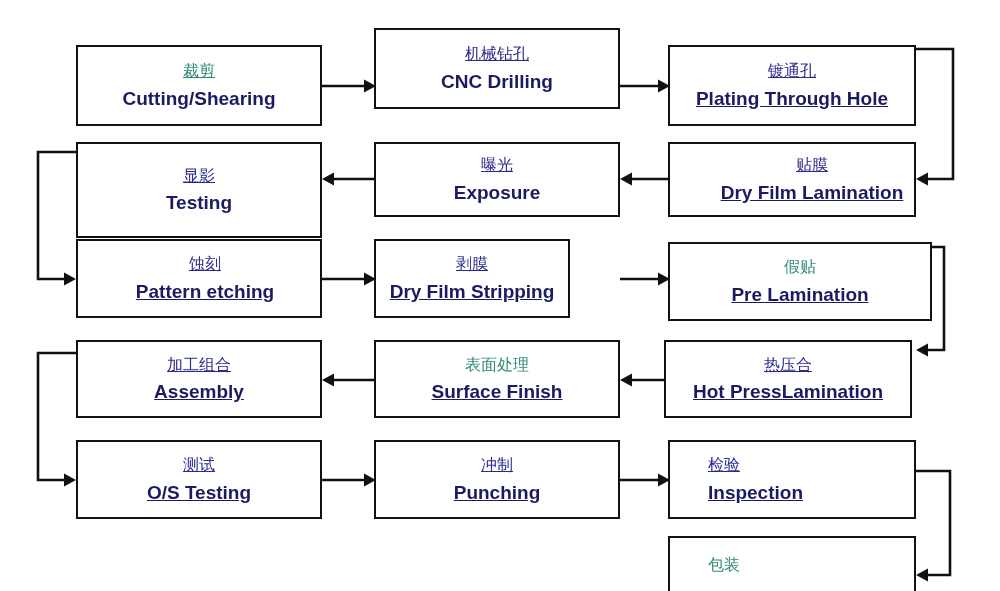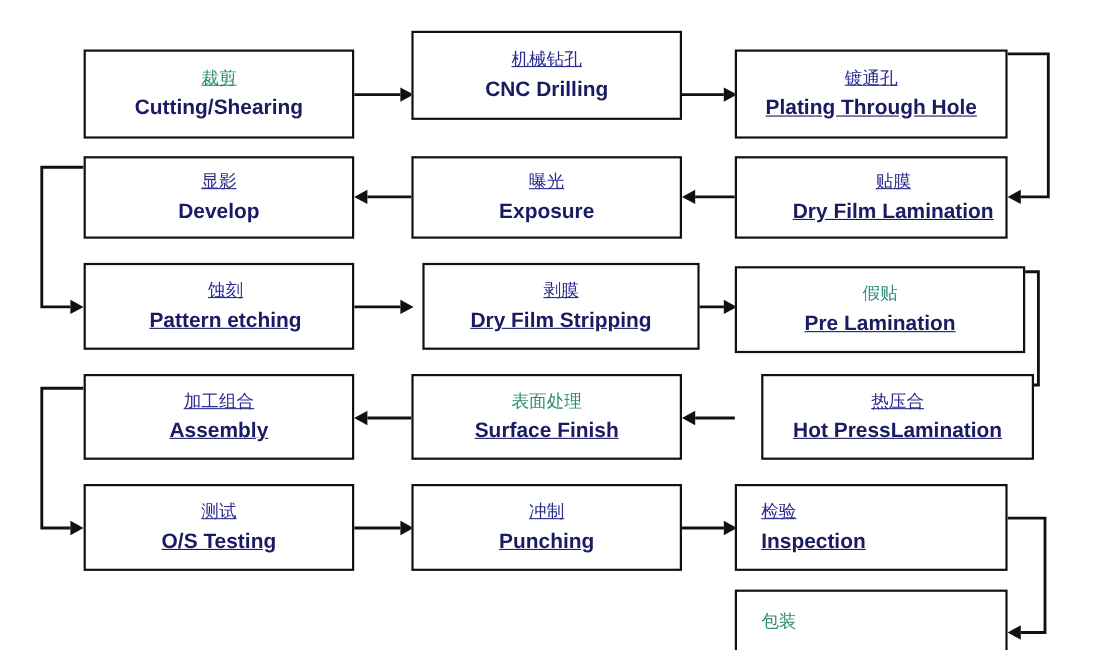--- a/index.html
+++ b/index.html
@@ -46,21 +46,21 @@
   .node .en{
     font-family:"Liberation Sans","DejaVu Sans",sans-serif;
     font-size:19px;
     font-weight:bold;
     color:#1b1b63;
     text-decoration:underline;
     line-height:1.05;
     white-space:nowrap;
   }
   .node .en.noline{text-decoration:none;}
-  .node.leftalign{align-items:flex-start;padding-left:22px;}
+  .node.leftalign{align-items:flex-start;padding-left:38px;}
 
   svg#wires{position:absolute;left:0;top:0;width:1000px;height:591px;pointer-events:none;}
   svg#wires line,svg#wires polyline{stroke:#111111;stroke-width:2.6;fill:none;}
   svg#wires polygon{fill:#111111;}
 </style>
 </head>
 <body>
 
 <div id="stage">
 
@@ -151,61 +151,61 @@
   <div class="node" style="left:374px;top:28px;width:246px;height:81px;">
     <span class="cn">机械钻孔</span>
     <span class="en noline">CNC Drilling</span>
   </div>
 
   <div class="node" style="left:668px;top:45px;width:248px;height:81px;">
     <span class="cn">镀通孔</span>
     <span class="en">Plating Through Hole</span>
   </div>
 
-  <div class="node" style="left:76px;top:142px;width:246px;height:75px;">
+  <div class="node" style="left:76px;top:142px;width:246px;height:96px;">
     <span class="cn">显影</span>
-    <span class="en noline">Develop</span>
+    <span class="en noline">Testing</span>
   </div>
 
   <div class="node" style="left:374px;top:142px;width:246px;height:75px;">
     <span class="cn">曝光</span>
     <span class="en noline">Exposure</span>
   </div>
 
   <div class="node" style="left:668px;top:142px;width:248px;height:75px;padding-left:40px;">
     <span class="cn">贴膜</span>
     <span class="en">Dry Film Lamination</span>
   </div>
 
   <div class="node" style="left:76px;top:239px;width:246px;height:79px;padding-left:12px;">
     <span class="cn">蚀刻</span>
     <span class="en">Pattern etching</span>
   </div>
 
-  <div class="node" style="left:384px;top:239px;width:252px;height:79px;">
+  <div class="node" style="left:374px;top:239px;width:196px;height:79px;">
     <span class="cn">剥膜</span>
     <span class="en">Dry Film Stripping</span>
   </div>
 
   <div class="node" style="left:668px;top:242px;width:264px;height:79px;">
     <span class="cn teal noline">假贴</span>
     <span class="en"> Pre Lamination</span>
   </div>
 
   <div class="node" style="left:76px;top:340px;width:246px;height:78px;">
     <span class="cn">加工组合</span>
     <span class="en">Assembly</span>
   </div>
 
   <div class="node" style="left:374px;top:340px;width:246px;height:78px;">
     <span class="cn teal noline">表面处理</span>
     <span class="en">Surface  Finish</span>
   </div>
 
-  <div class="node" style="left:692px;top:340px;width:248px;height:78px;">
+  <div class="node" style="left:664px;top:340px;width:248px;height:78px;">
     <span class="cn">热压合</span>
     <span class="en">Hot PressLamination</span>
   </div>
 
   <div class="node" style="left:76px;top:440px;width:246px;height:79px;">
     <span class="cn">测试</span>
     <span class="en">O/S Testing</span>
   </div>
 
   <div class="node" style="left:374px;top:440px;width:246px;height:79px;">

